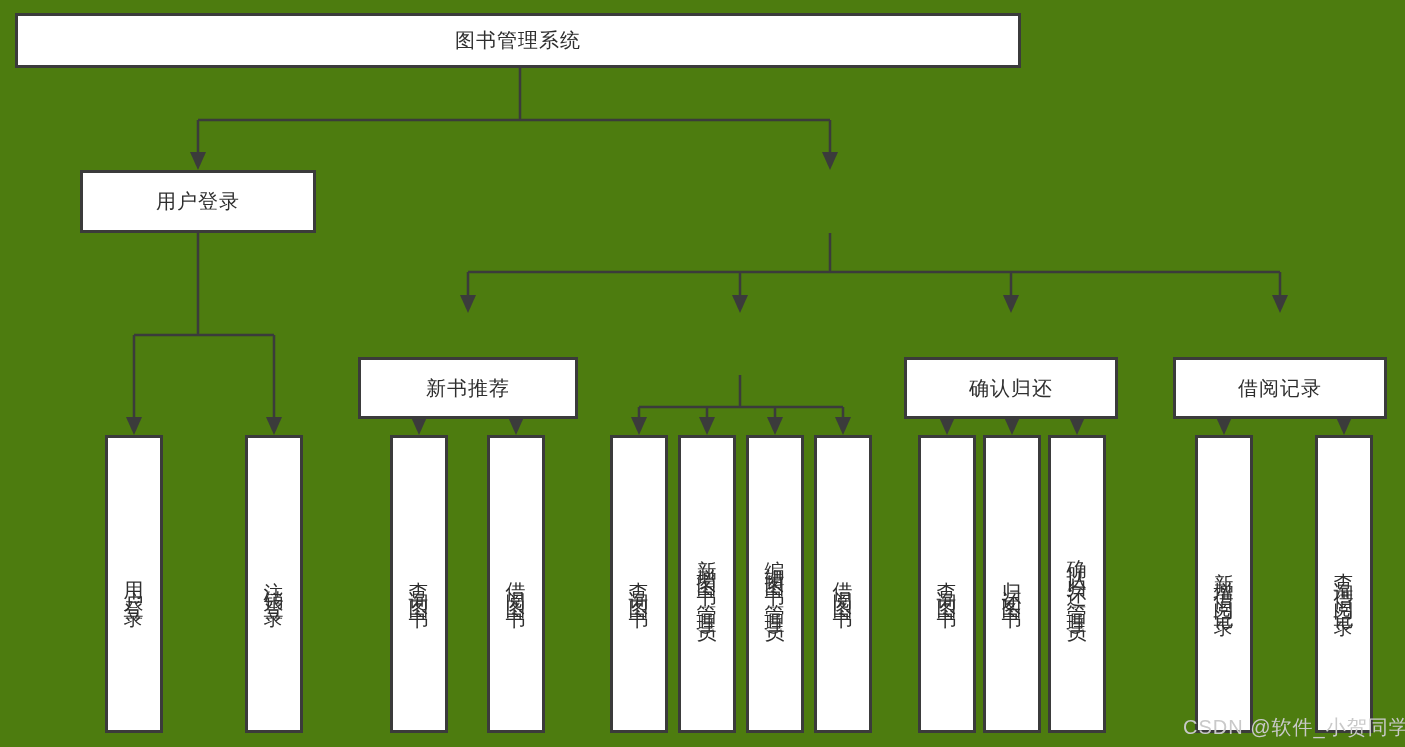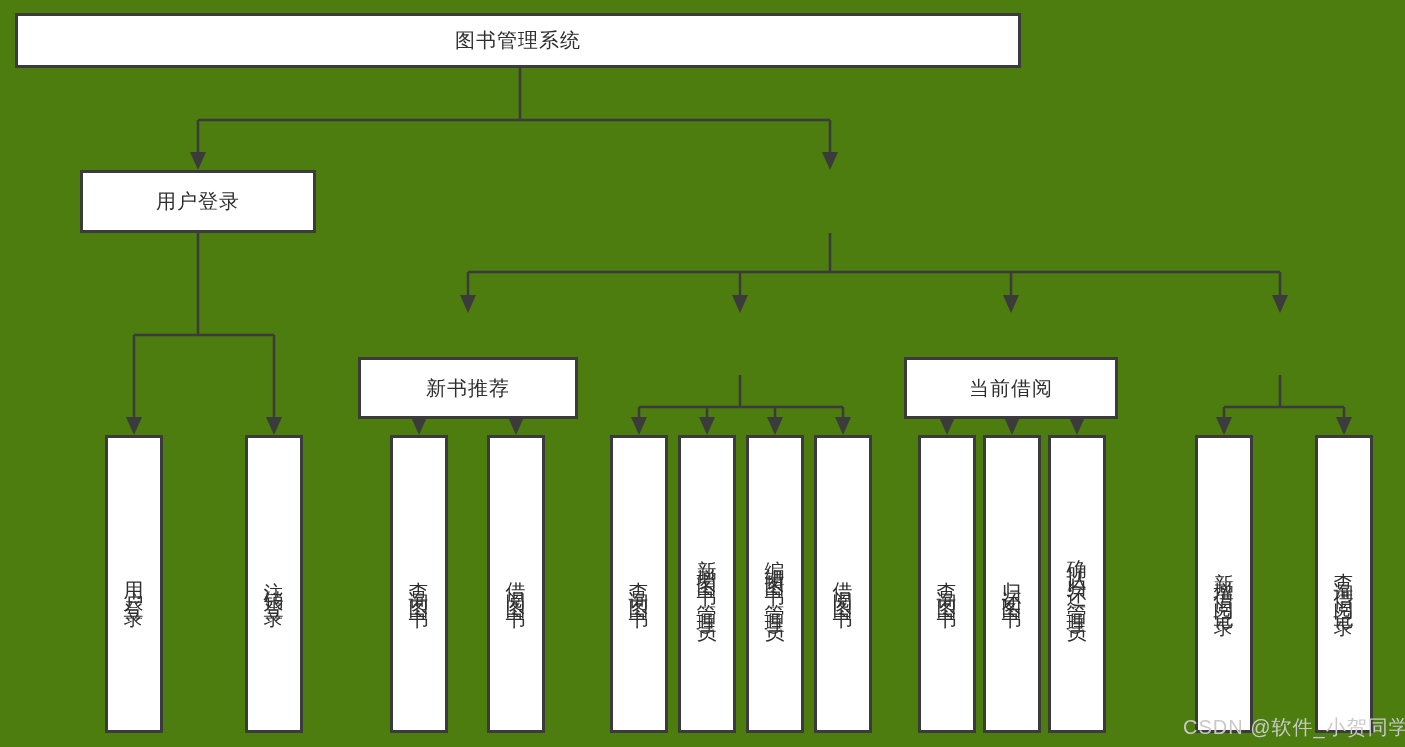--- a/index.html
+++ b/index.html
@@ -109,21 +109,22 @@
       <polygon points="1216,417 1232,417 1224,435"></polygon>
       <polygon points="1336,417 1352,417 1344,435"></polygon>
     </g>
   </svg>
 
   <div class="node h-node root-node">图书管理系统</div>
 
   <div class="node h-node l2-node" style="left:80px;">用户登录</div>
 
   <div class="node h-node l3-node" style="left:358px;width:220px;">新书推荐</div>
-  <div class="node h-node l3-node" style="left:904px;width:214px;">当前借阅</div>
+  <div class="node h-node l3-node" style="left:904px;width:214px;">确认归还</div>
+  <div class="node h-node l3-node" style="left:1173px;width:214px;">借阅记录</div>
 
   <div class="node leaf" style="left:105px;">用户登录</div>
   <div class="node leaf" style="left:245px;">注销登录</div>
 
   <div class="node leaf" style="left:390px;">查询图书</div>
   <div class="node leaf" style="left:487px;">借阅图书</div>
 
   <div class="node leaf" style="left:610px;">查询图书</div>
   <div class="node leaf" style="left:678px;">新增图书（管理员）</div>
   <div class="node leaf" style="left:746px;">编辑图书（管理员）</div>

